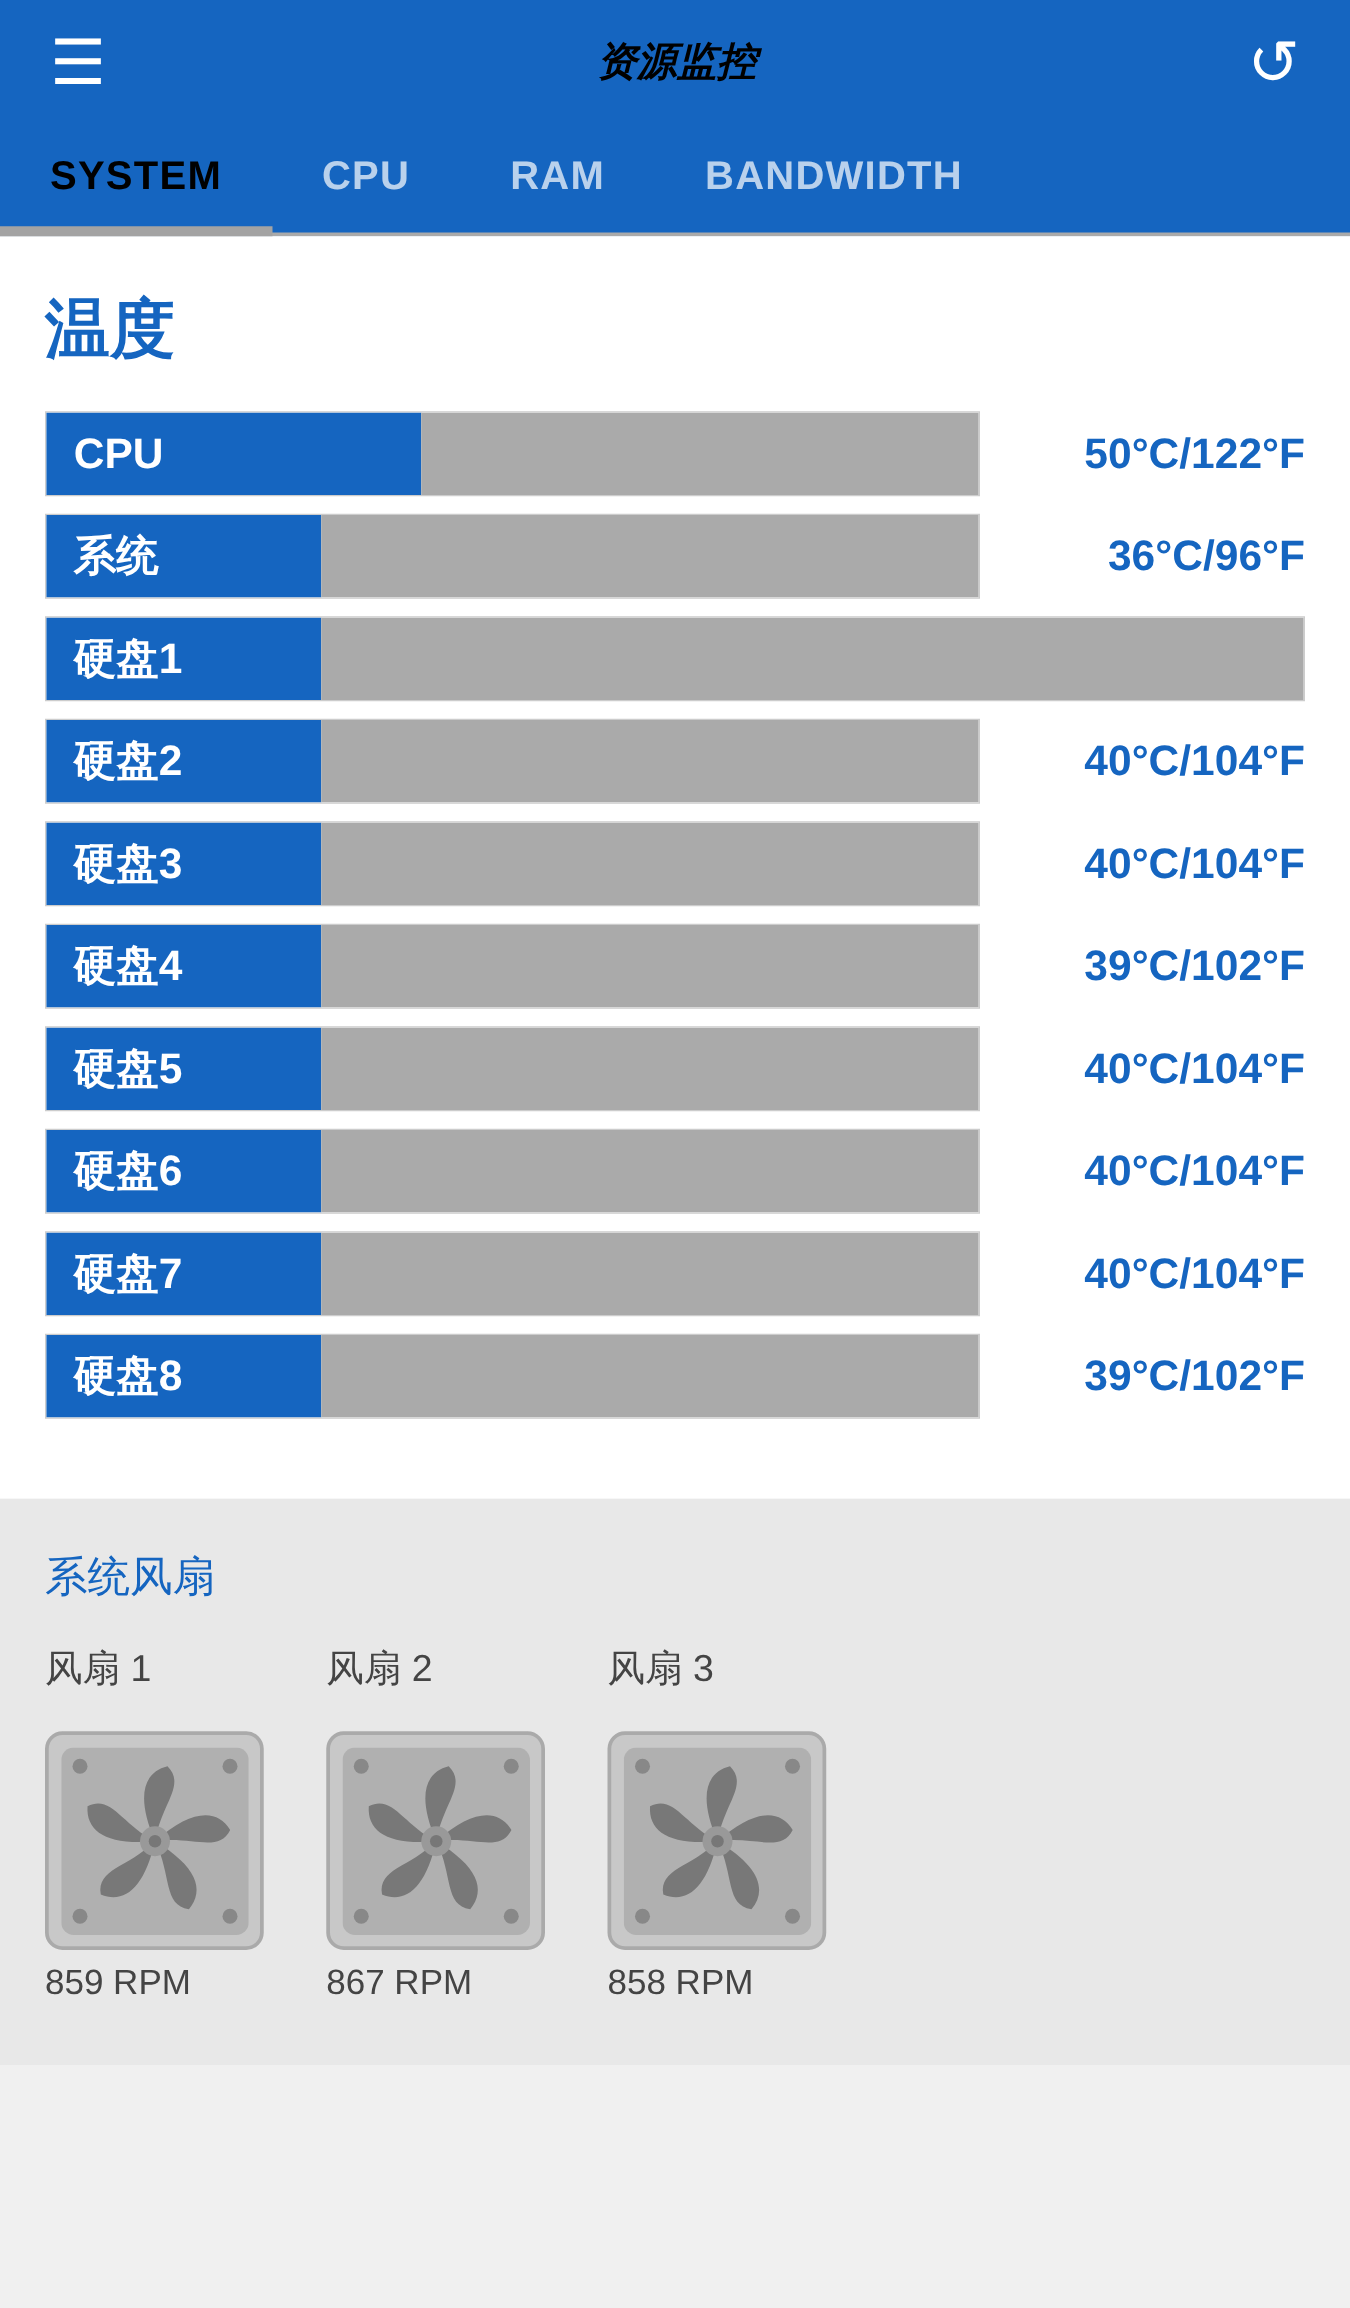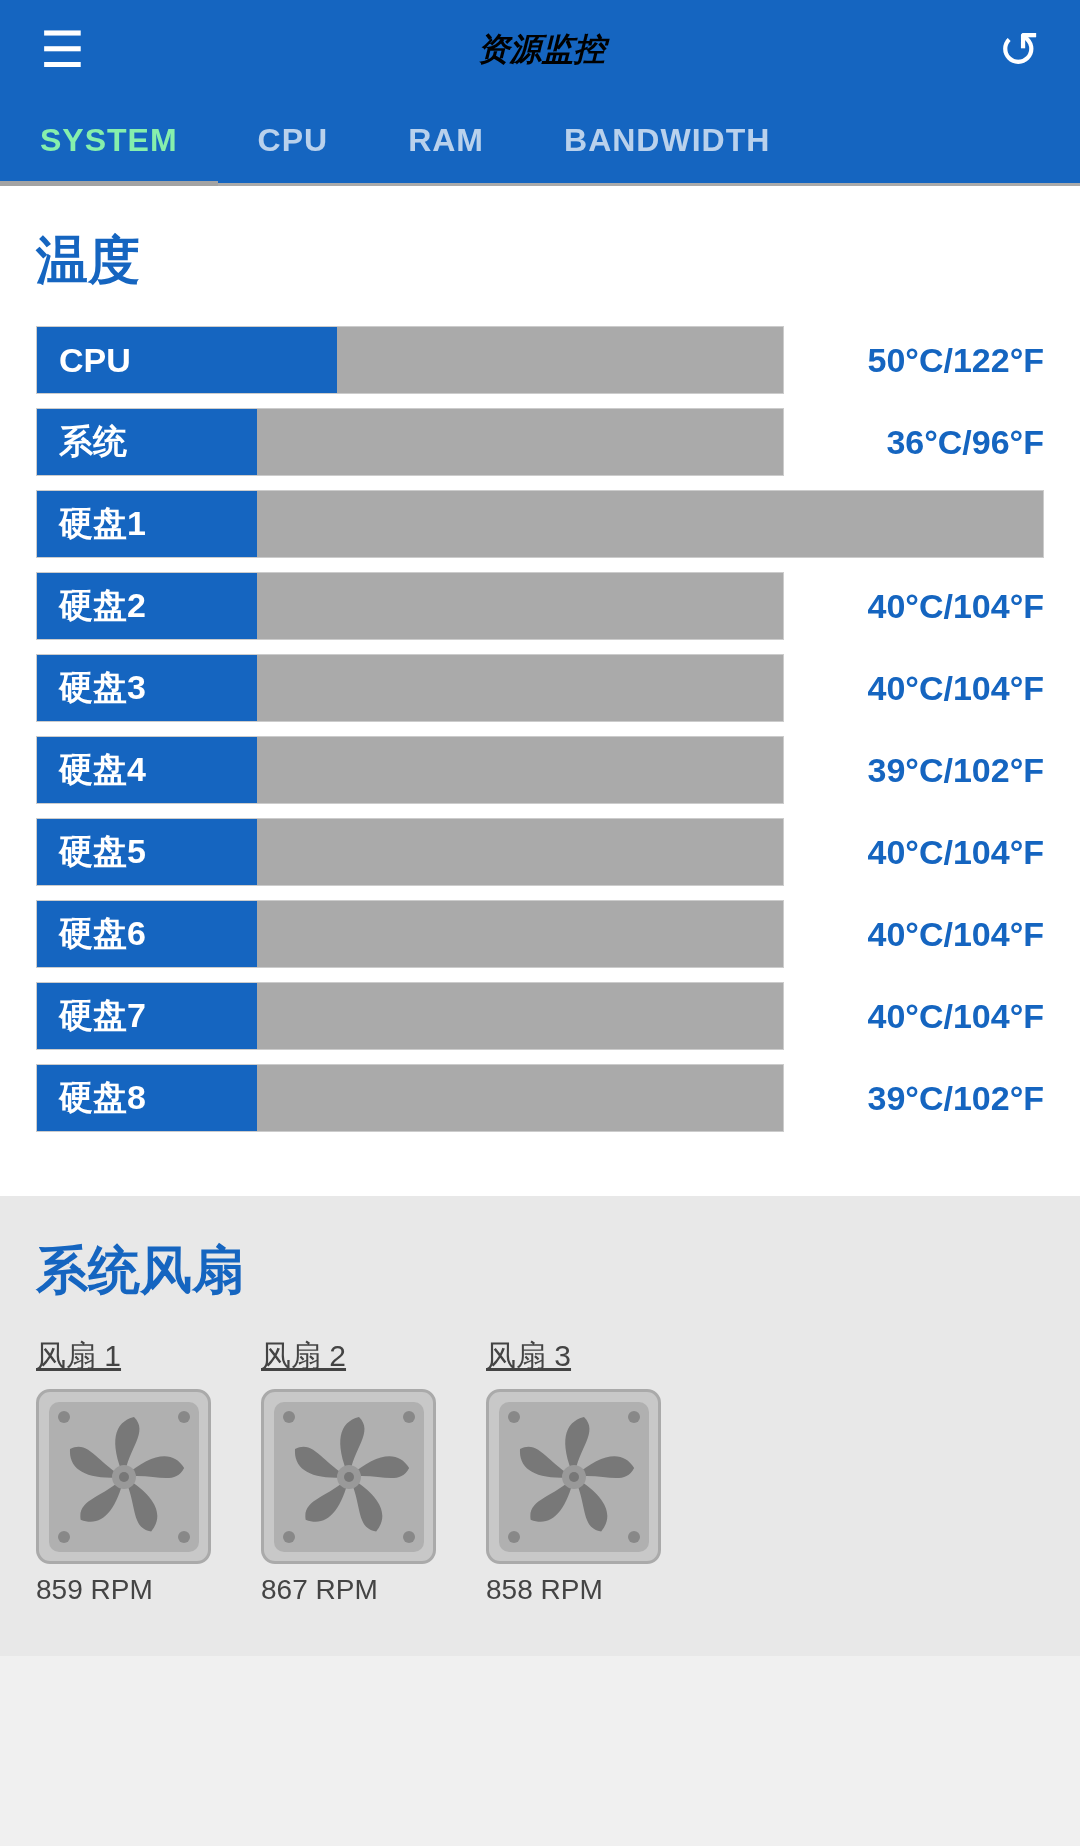--- a/index.html
+++ b/index.html
@@ -47,22 +47,22 @@
     }
     .tab {
       color: rgba(255,255,255,0.7);
       font-size: 32px;
       font-weight: bold;
       padding: 22px 40px;
       cursor: pointer;
       letter-spacing: 1px;
     }
     .tab.active {
-      color: #86efac;
-      border-bottom: 5px solid #a3a3a3;
+      color: #000000;
+      border-bottom: 8px solid #a3a3a3;
       margin-bottom: -3px;
     }
 
     
     .content {
       background: white;
       padding: 40px 36px 50px;
     }
 
     .section-title {
@@ -109,39 +109,38 @@
       padding-left: 24px;
     }
 
     
     .fan-section {
       background: #e8e8e8;
       padding: 40px 36px 50px;
     }
     .fan-section-title {
       color: #1565c0;
-      font-size: 52px;
-      font-weight: bold;
+      font-size: 34px;
+      font-weight: normal;
       margin-bottom: 30px;
     }
     .fans-row {
       display: flex;
       gap: 50px;
       align-items: flex-start;
     }
     .fan-item {
       display: flex;
       flex-direction: column;
       align-items: flex-start;
     }
     .fan-label {
       color: #444;
       font-size: 30px;
-      margin-bottom: 12px;
-      text-decoration: underline;
+      margin-bottom: 29px;
     }
     .fan-icon-box {
       width: 175px;
       height: 175px;
       background: #c8c8c8;
       border-radius: 14px;
       display: flex;
       align-items: center;
       justify-content: center;
       position: relative;

